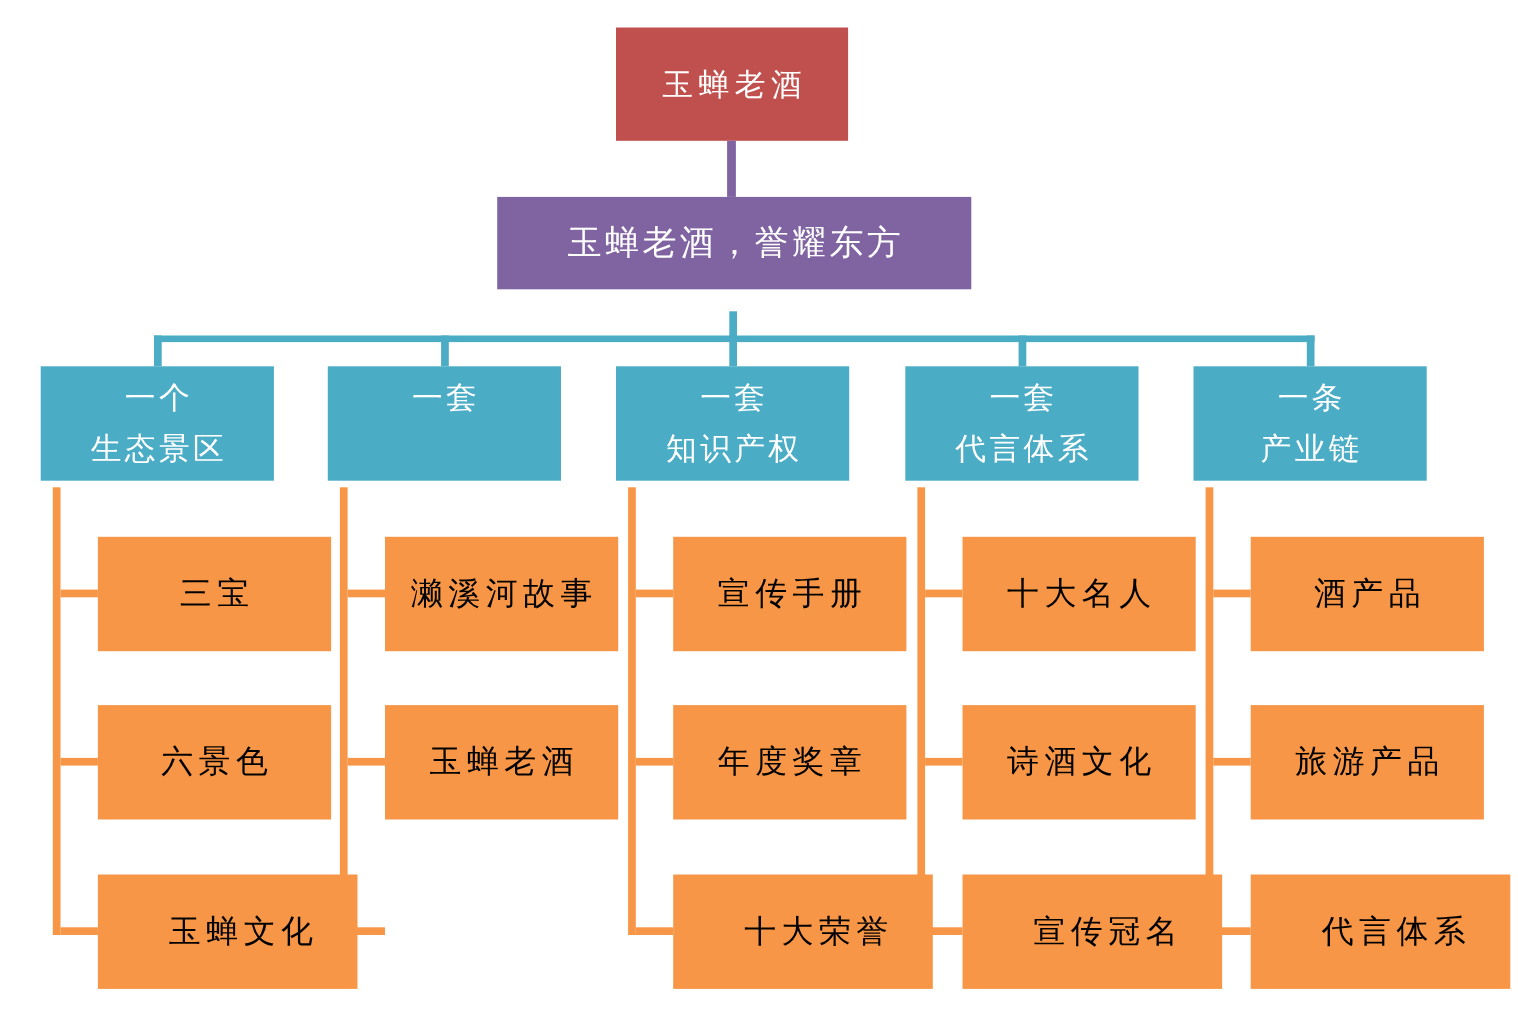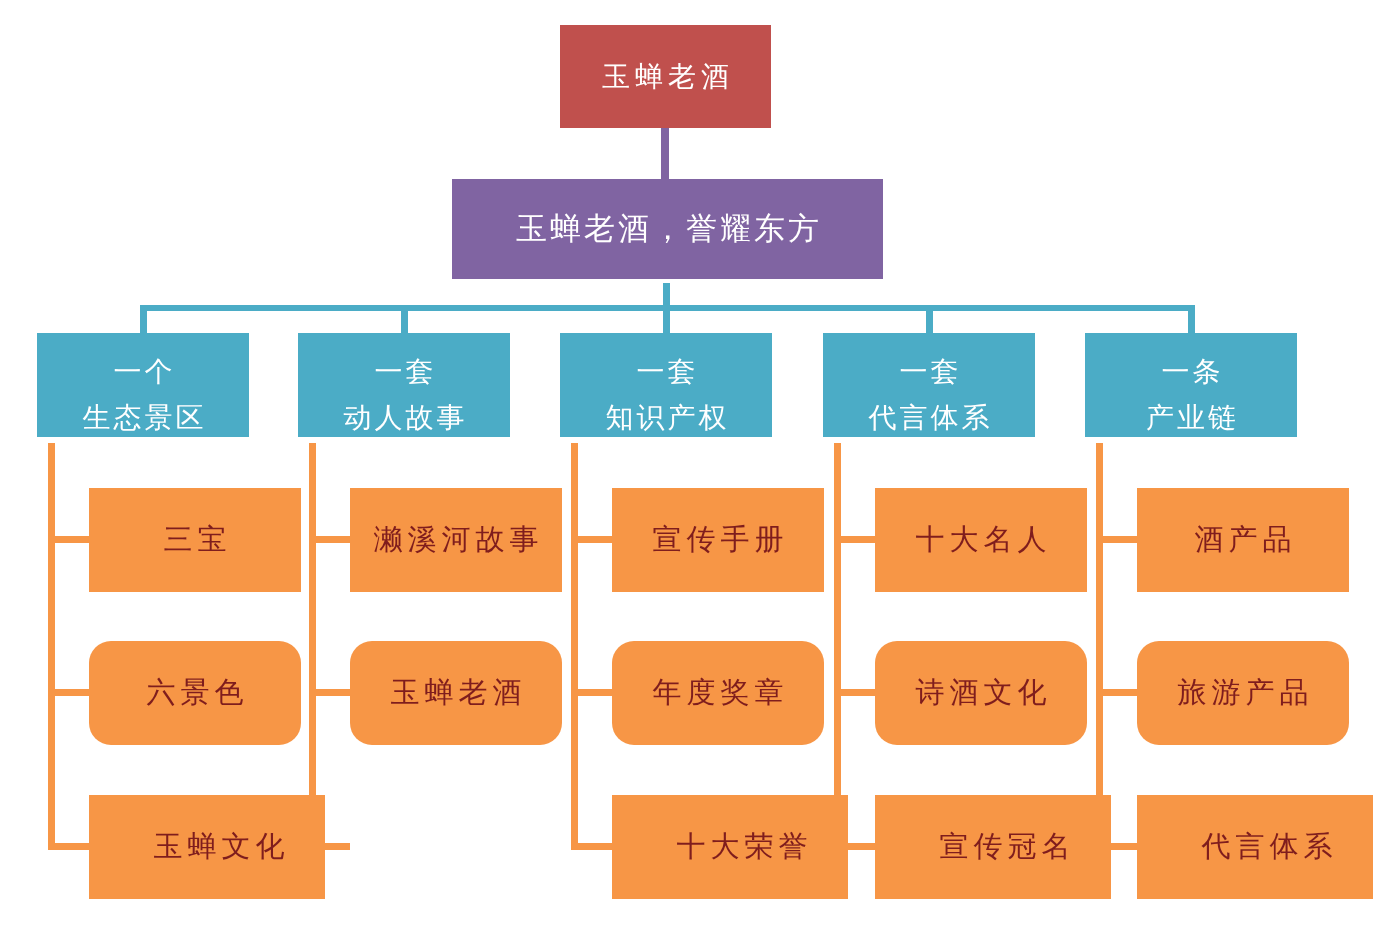--- a/index.html
+++ b/index.html
@@ -24,21 +24,21 @@
     text-align: center;
     box-sizing: border-box;
   }
   
   .root-box {
     left: 560px; top: 25px; width: 211px; height: 103px;
     background: #c0504d;
     font-size: 28px; letter-spacing: 5px; text-indent: 5px;
   }
   .slogan-box {
-    left: 452px; top: 179px; width: 431px; height: 100px;
+    left: 452px; top: 179px; width: 431px; height: 84px;
     background: #8064a2;
     font-size: 31px; letter-spacing: 3px; text-indent: 3px;
   }
   
   .cline { position: absolute; }
   .purple-vline { left: 661px; top: 128px; width: 8px; height: 51px; background: #8064a2; }
   .teal-trunk   { left: 663px; top: 283px; width: 7px; height: 26px; background: #4bacc6; }
   .teal-hbar    { left: 140px; top: 305px; width: 1055px; height: 6px; background: #4bacc6; }
   .teal-drop    { top: 305px; width: 7px; height: 28px; background: #4bacc6; }
   .drop-1 { left: 140px; }
@@ -59,21 +59,21 @@
   .col-4 { left: 823px; }
   .col-5 { left: 1085px; }
   .teal-box {
     position: absolute;
     left: 0; top: 0; width: 212px; height: 104px;
     background: #4bacc6;
     color: #ffffff;
     text-align: center;
     font-size: 28px;
     letter-spacing: 3px; text-indent: 3px;
-    padding-top: 16px;
+    padding-top: 6px;
     box-sizing: border-box;
   }
   .teal-box div { line-height: 46px; }
   .branch-vline {
     position: absolute;
     left: 11px; top: 110px;
     width: 7px; height: 407px;
     background: #f79646;
   }
   .stub {
@@ -82,27 +82,27 @@
     background: #f79646;
   }
   .stub-1 { top: 203px; }
   .stub-2 { top: 356px; }
   .stub-3 { top: 510px; }
   .leaf {
     position: absolute;
     left: 52px; width: 212px; height: 104px;
     background: #f79646;
     display: flex; align-items: center; justify-content: center;
-    color: #7f1d1d;
+    color: #000000;
     font-size: 29px;
     letter-spacing: 5px; text-indent: 5px;
     text-align: center;
   }
   .leaf-1 { top: 155px; }
-  .leaf-2 { top: 308px; border-radius: 22px; }
+  .leaf-2 { top: 308px; }
   .leaf-3 { top: 462px; padding-left: 24px; }
 </style>
 </head>
 <body>
 
 <div id="canvas">
 
   <div class="node root-box">玉蝉老酒</div>
 
   <div class="cline purple-vline"></div>
@@ -127,21 +127,20 @@
     <div class="stub stub-2"></div>
     <div class="stub stub-3"></div>
     <div class="leaf leaf-1">三宝</div>
     <div class="leaf leaf-2">六景色</div>
     <div class="leaf leaf-3">玉蝉文化</div>
   </div>
 
   <div class="column col-2">
     <div class="teal-box">
       <div>一套</div>
-      <div>动人故事</div>
     </div>
     <div class="branch-vline"></div>
     <div class="stub stub-1"></div>
     <div class="stub stub-2"></div>
     <div class="stub stub-3"></div>
     <div class="leaf leaf-1">濑溪河故事</div>
     <div class="leaf leaf-2">玉蝉老酒</div>
   </div>
 
   <div class="column col-3">

